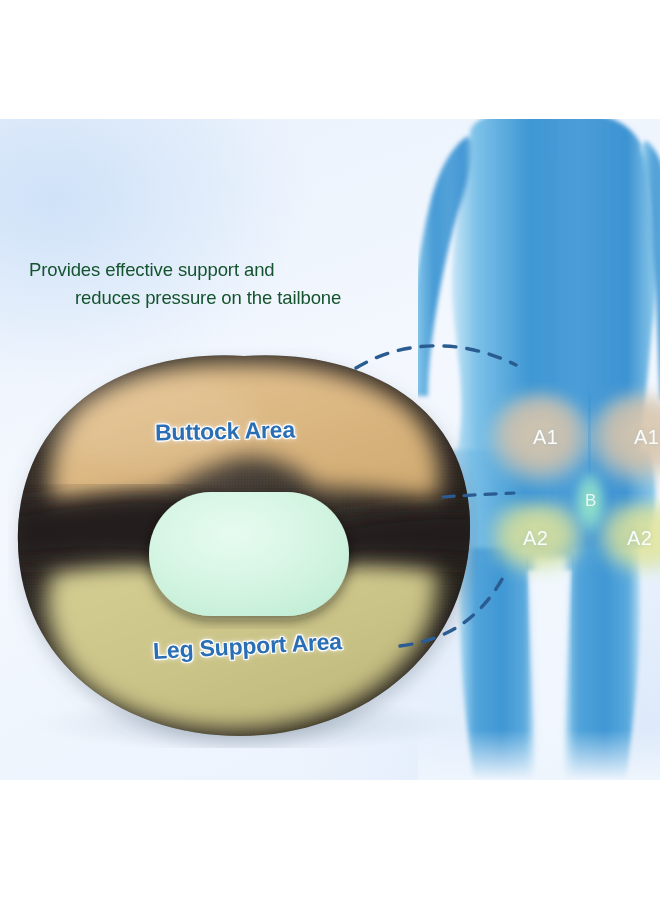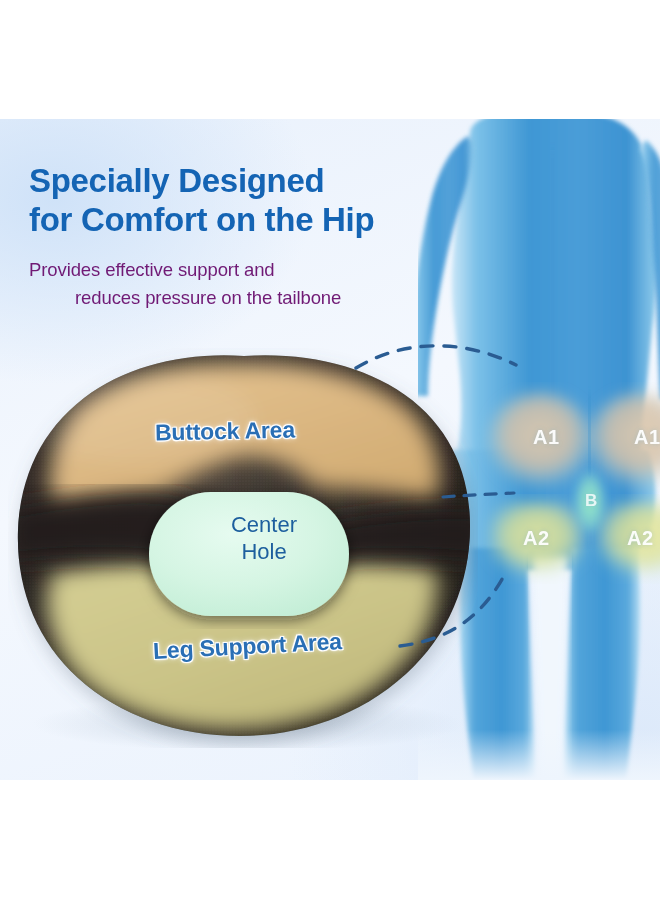--- a/index.html
+++ b/index.html
@@ -23,21 +23,21 @@
 
   
   .headline {
     position:absolute; left:29px; top:161px; width:440px;
     font-size:33px; line-height:39px; font-weight:bold;
     color:#1464b4; letter-spacing:-0.3px;
   }
   .headline .l2 { display:block; }
   .subhead {
     position:absolute; left:29px; top:256px; width:400px;
-    font-size:18.5px; line-height:28px; color:#701a75; letter-spacing:-0.1px;
+    font-size:18.5px; line-height:28px; color:#14532d; letter-spacing:-0.1px;
   }
   .subhead .l2 { display:block;margin-left:46px; }
 
   
   .figure-wrap { position:absolute; left:418px; top:0px; width:242px; height:780px; }
   .figure-wrap svg { display:block; }
 
   
   .cushion-wrap { position:absolute; left:8px; top:348px; width:470px; height:400px; }
   .cushion-wrap svg { display:block; }
@@ -55,21 +55,21 @@
   #lbl-center {
     position:absolute; left:199px; top:511px; width:130px;
     text-align:center; font-size:22px; line-height:27px;
     color:#1d5f9e; font-weight:normal; white-space:normal;
     text-shadow:none;
   }
 
   
   .map-label {
     position:absolute; color:rgba(255,255,255,0.93);
-    font-size:20px; font-weight:bold; letter-spacing:0.5px;
+    font-size:20px; font-weight:normal; letter-spacing:0.5px;
     text-shadow:0 0 5px rgba(120,170,200,.45);
   }
   #map-a1l { left:533px; top:426px; }
   #map-a1r { left:634px; top:426px; }
   #map-a2l { left:523px; top:527px; }
   #map-a2r { left:627px; top:527px; }
   #map-b   { left:585px; top:491px; font-size:17px; color:rgba(255,255,255,0.8); }
 </style>
 </head>
 <body>
@@ -331,41 +331,32 @@
 
         <ellipse cx="130" cy="70" rx="120" ry="46" fill="#ffffff" opacity="0.08" filter="url(#zoneBlur)"></ellipse>
       </g>
 
       <rect x="141" y="144" width="200" height="124" rx="62" ry="62" fill="url(#holeG)" filter="url(#holeShadow)"></rect>
     </svg>
   </div>
 
   <div class="cu-label" id="lbl-buttock">Buttock Area</div>
 
-  <div id="lbl-center">
-    <span>Center</span>
-    <br>
-    <span>Hole</span>
-  </div>
 
   <div class="cu-label" id="lbl-leg">Leg Support Area</div>
 
   <svg style="position:absolute;left:0;top:0;width:660px;height:900px;pointer-events:none;" viewBox="0 0 660 900" xmlns="http://www.w3.org/2000/svg">
     <g stroke="#2a5c92" stroke-width="3.4" fill="none" stroke-linecap="round" stroke-dasharray="12 11">
       <path d="M 356 368 C 400 341, 460 337, 516 365"></path>
       <path d="M 400 646 C 448 640, 482 618, 506 572"></path>
     </g>
     <g stroke="#2a5c92" stroke-width="3.2" fill="none" stroke-linecap="round" stroke-dasharray="11 10">
       <path d="M 443 497 C 470 495, 492 494, 514 493"></path>
     </g>
   </svg>
 
-  <div class="headline">
-    <span>Specially Designed</span>
-    <span class="l2">for Comfort on the Hip</span>
-  </div>
 
   <div class="subhead">
     <span>Provides effective support and</span>
     <span class="l2">reduces pressure on the tailbone</span>
   </div>
 
 </div>
 
 </body></html>

